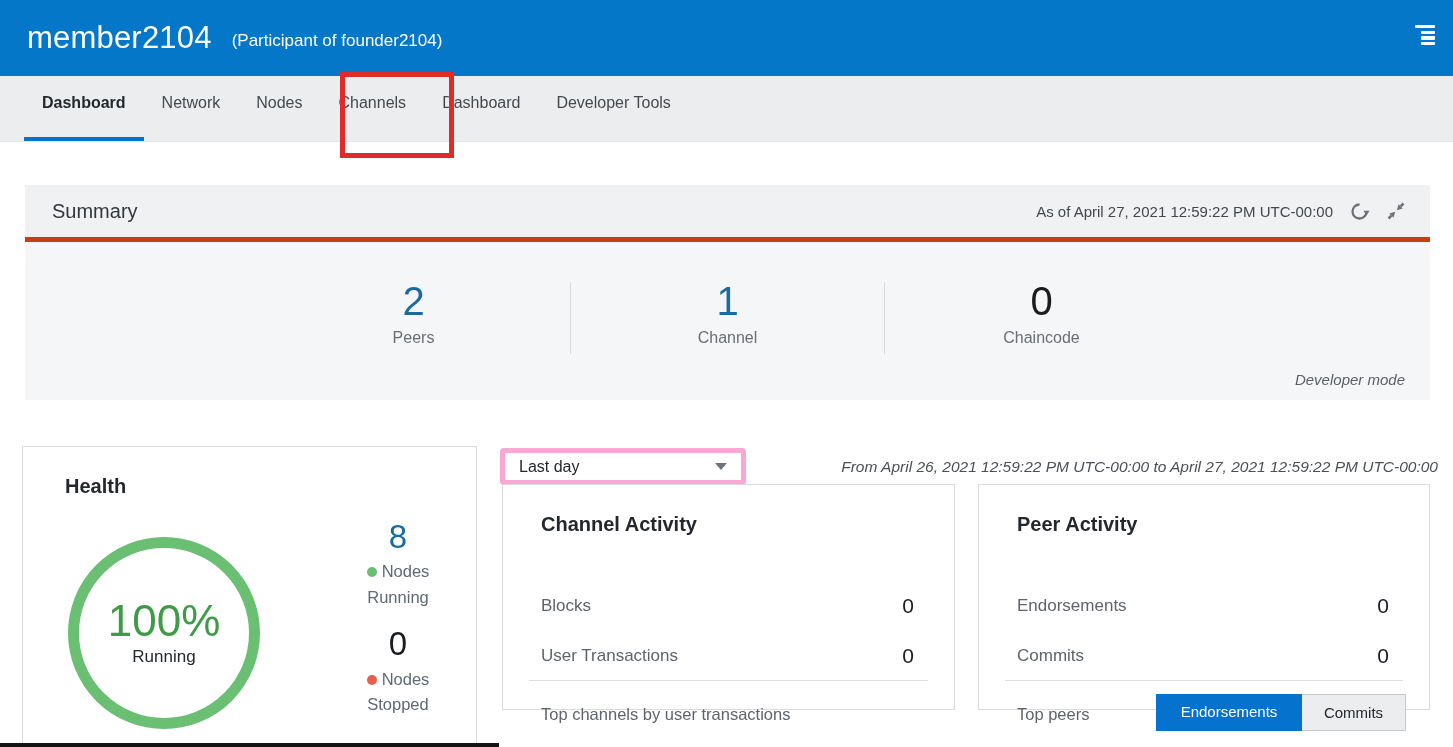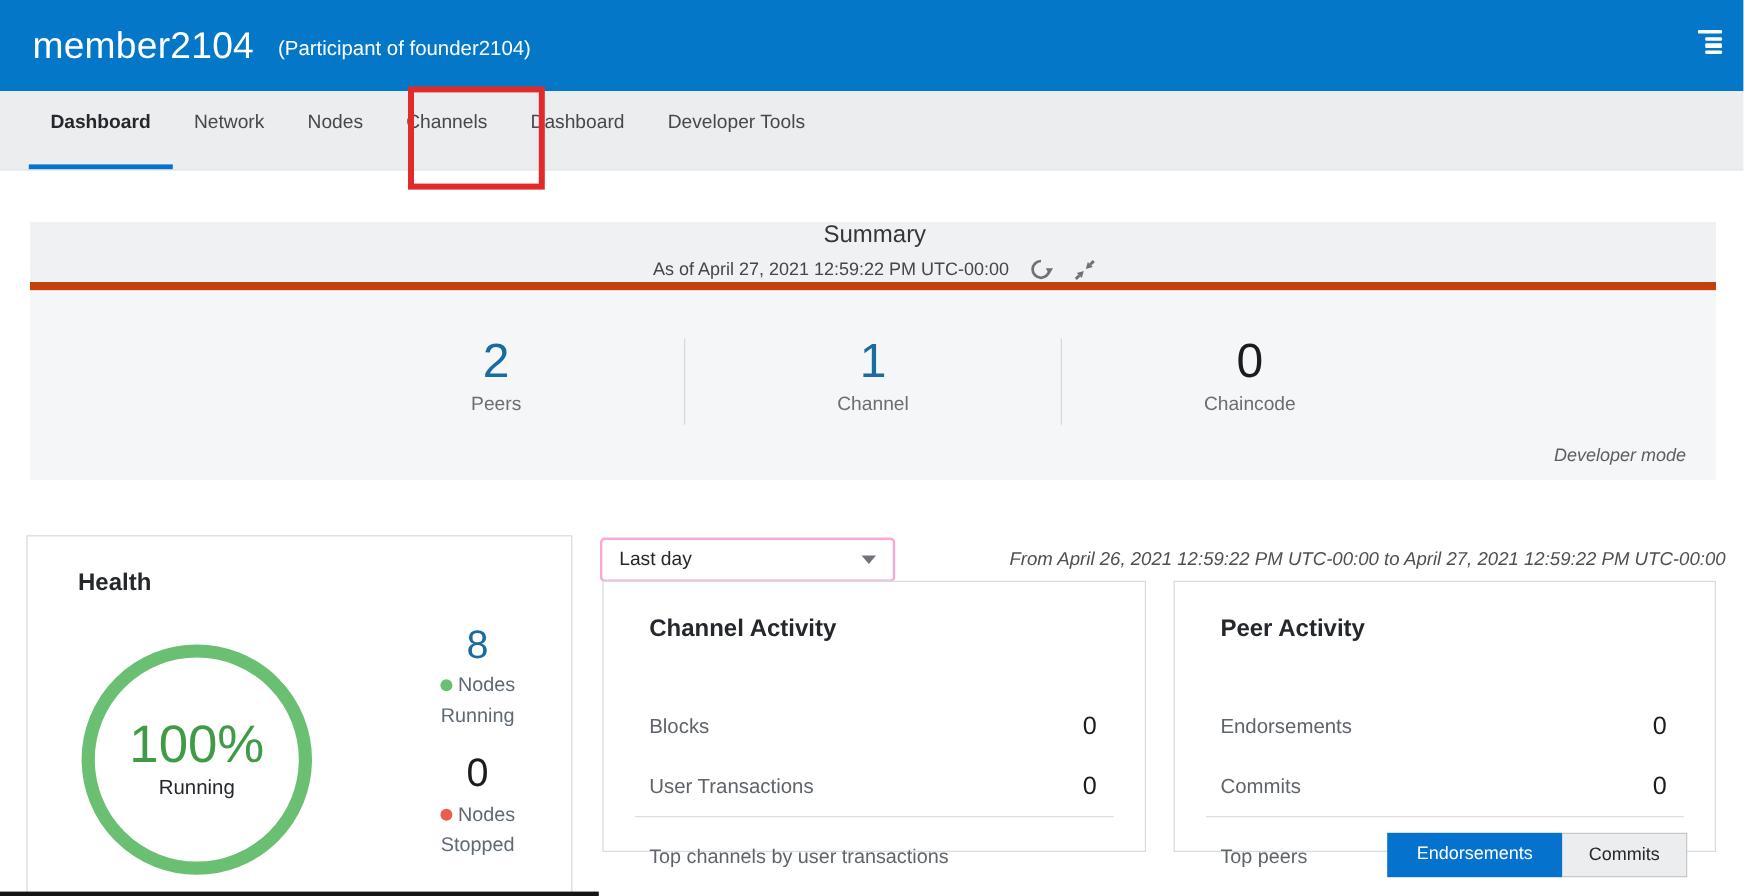--- a/index.html
+++ b/index.html
@@ -24,40 +24,40 @@
   .tab { height:100%; display:flex; align-items:center; padding:12px 18px; font-size:16px;
     color:#45494d; cursor:pointer; border-bottom:4px solid transparent; padding-top:4px; }
   .tab.active { color:#24282c; font-weight:bold; border-bottom-color:var(--accent-blue,#0572ce); }
 
   
   .red-box { position:absolute; left:340px; top:72px; width:114px; height:86px;
     border:5px solid var(--annotation-red,#e12b2b); z-index:30; pointer-events:none; }
 
   
   .summary { position:absolute; left:25px; top:185px; width:1405px; }
-  .summary-head { height:57px; background:#f0f1f3; border-bottom:7px solid #c2410c;
-    display:flex; align-items:center; justify-content:space-between; padding:0 24px 0 27px;flex-direction:column; }
+  .summary-head { height:57px; background:#f0f1f3; border-bottom:5px solid #c2410c;
+    display:flex; align-items:center; justify-content:space-between; padding:0 24px 0 27px; }
   .summary-title { font-size:20px; color:#33373b; }
   .summary-right { display:flex; align-items:center; gap:16px; }
   .as-of { font-size:15px; color:#43474b; }
   .icon-btn { cursor:pointer; display:flex; align-items:center; }
   .summary-body { position:relative; height:158px; background:#f5f6f7; }
   .stats { display:flex; justify-content:center; padding-top:38px; }
   .stat { width:313px; text-align:center; }
   .stat .num { font-size:40px; line-height:1.05; }
   .stat .num.blue { color:var(--number-blue,#1a6b9f); }
   .stat .num.dark { color:#1a1d20; }
   .stat .lbl { font-size:16px; color:#6a6e73; margin-top:7px; }
   .vdiv { width:1px; background:#d6d8da; height:72px; margin-top:2px; }
   .dev-mode { position:absolute; right:25px; bottom:12px; font-style:italic;
     font-size:15px; color:#5b5f63; }
 
   
   .select { position:absolute; left:500px; top:448px; width:246px; height:37px;
-    background:#fff; border:2px solid #f9a8d4; border-radius:4px; display:flex;
+    background:#fff; border:5px solid #f9a8d4; border-radius:4px; display:flex;
     align-items:center; padding:0 14px; cursor:pointer; }
   .select .sel-label { font-size:16px; color:#24282c; flex:1; }
   .caret { width:0; height:0; border-left:6px solid transparent; border-right:6px solid transparent;
     border-top:7px solid #6f747a; }
   .range-caption { position:absolute; top:458px; right:15px; font-style:italic;
     font-size:15.5px; color:#4c5054; }
 
   
   .card { position:absolute; background:#fff; border:1px solid #d8dadb; }
   .card h2 { font-size:20px; color:#24282c; font-weight:bold; }

